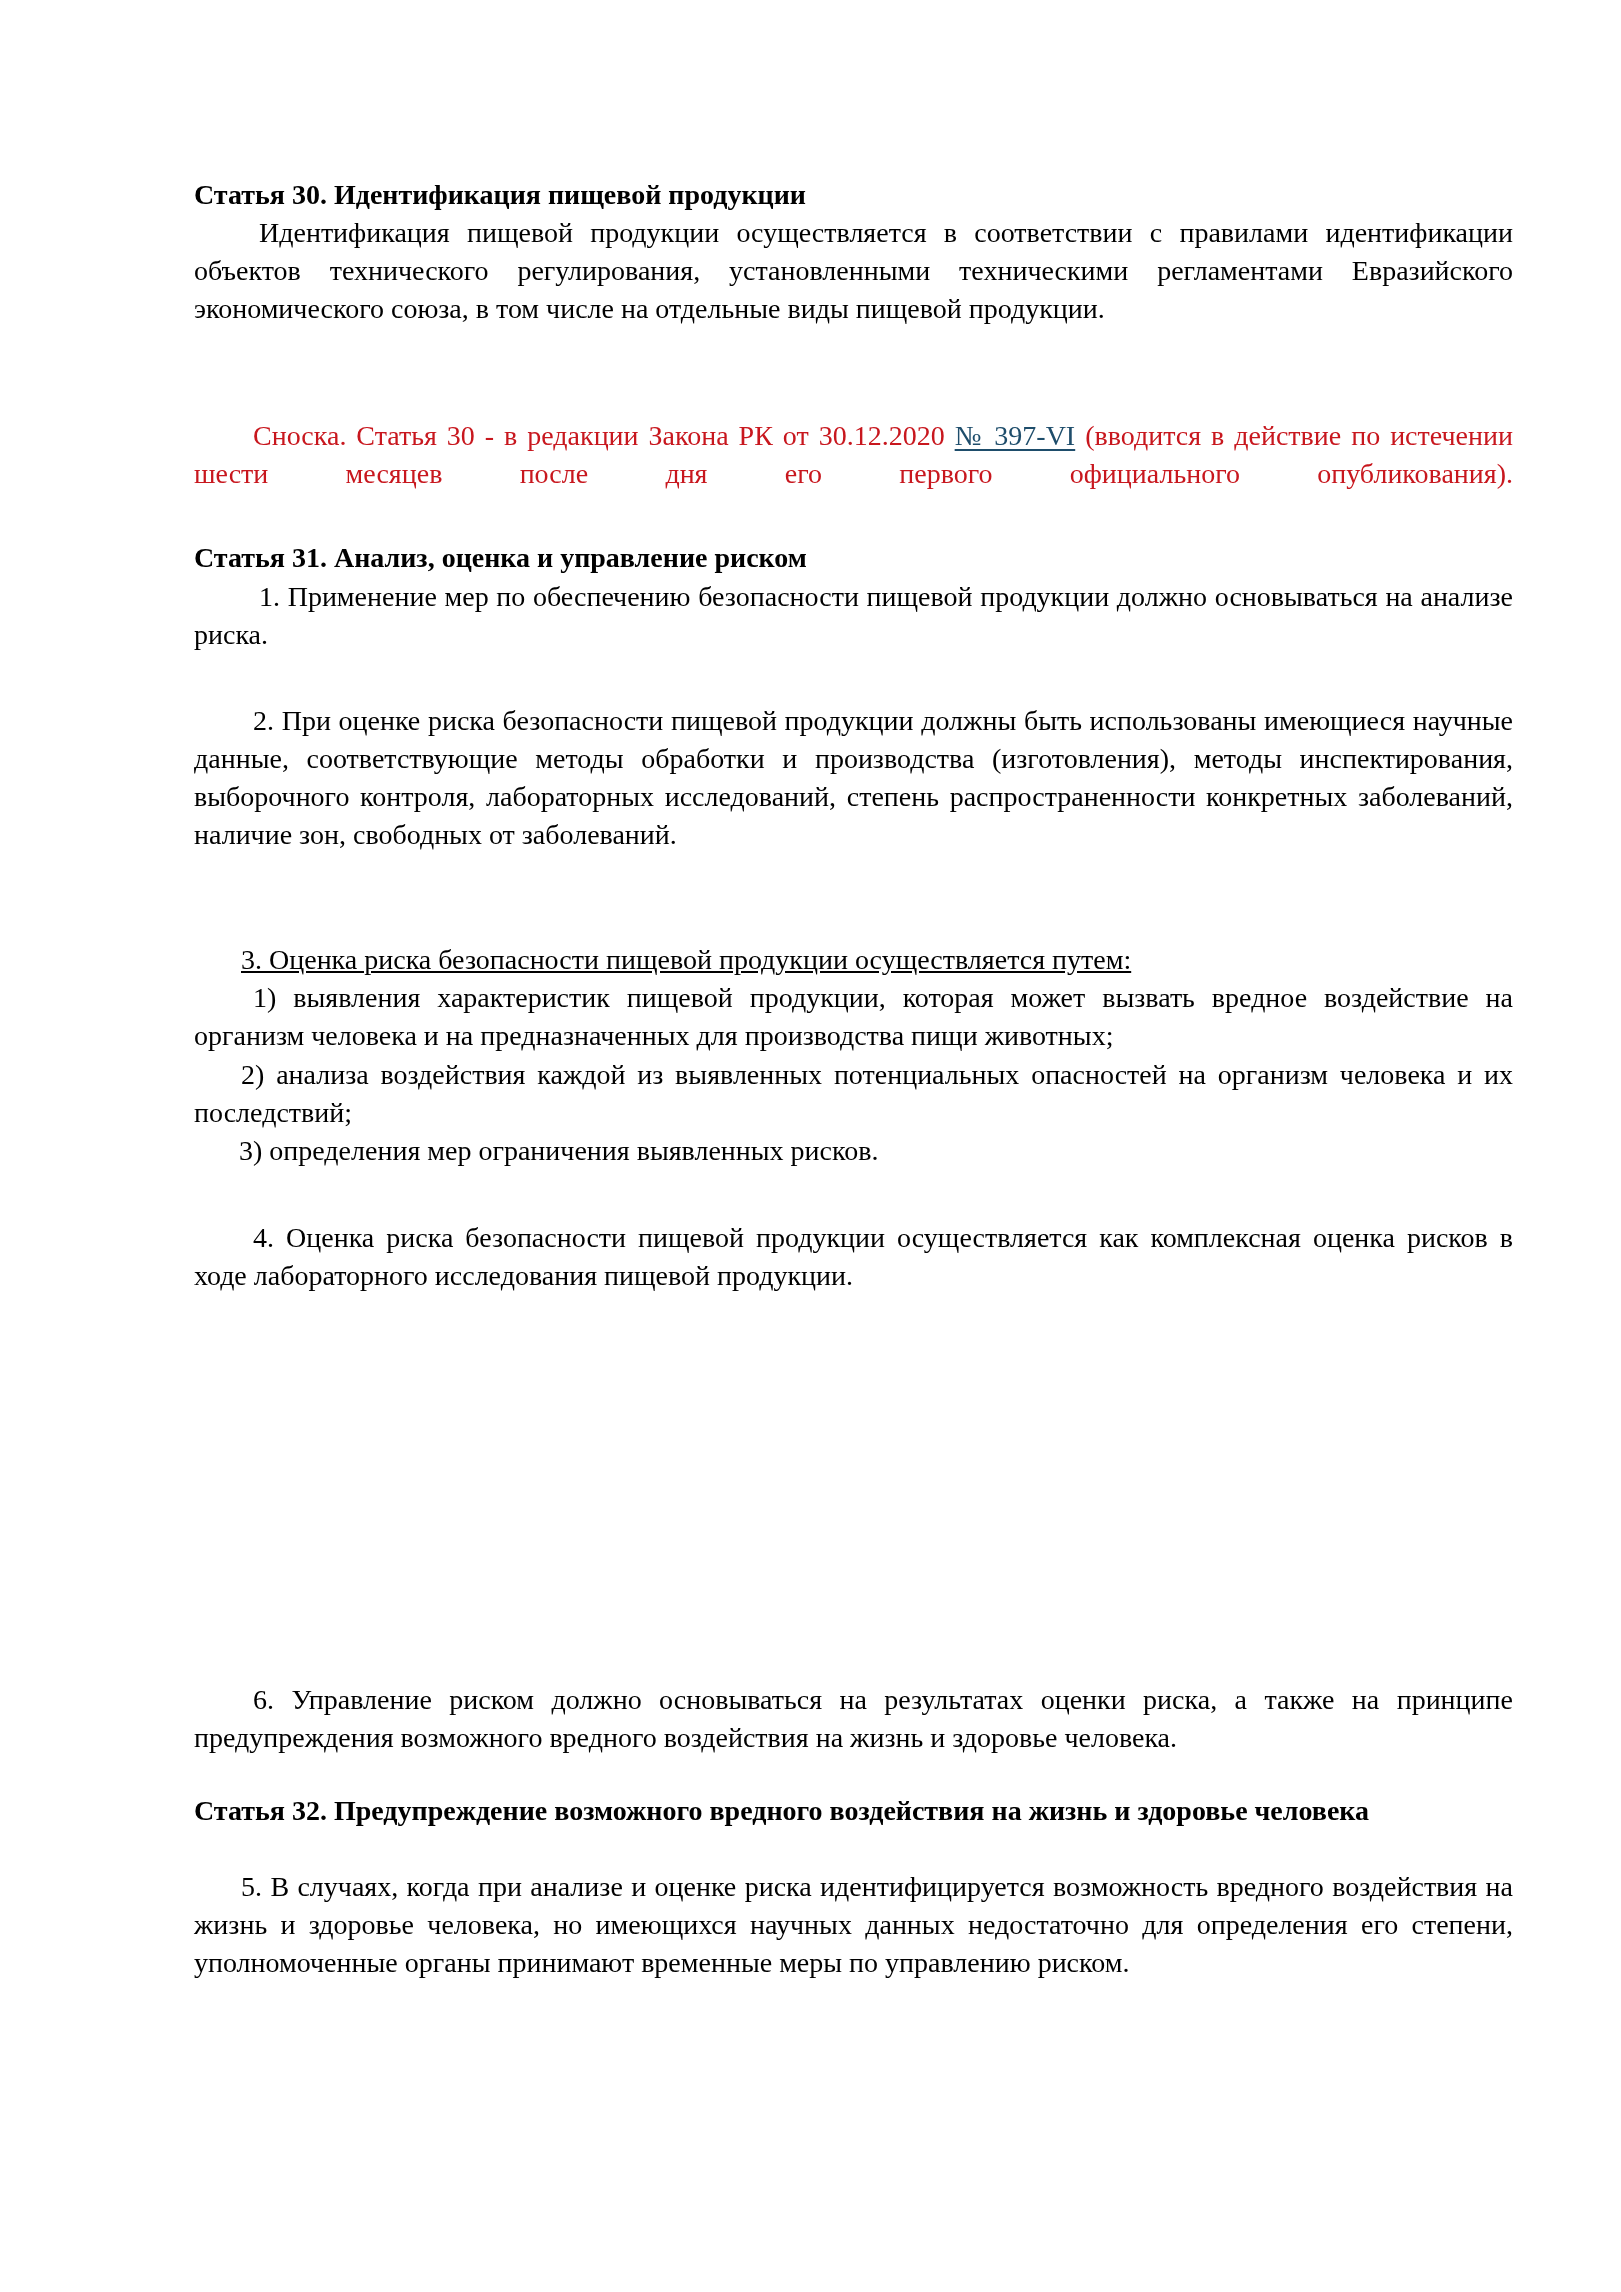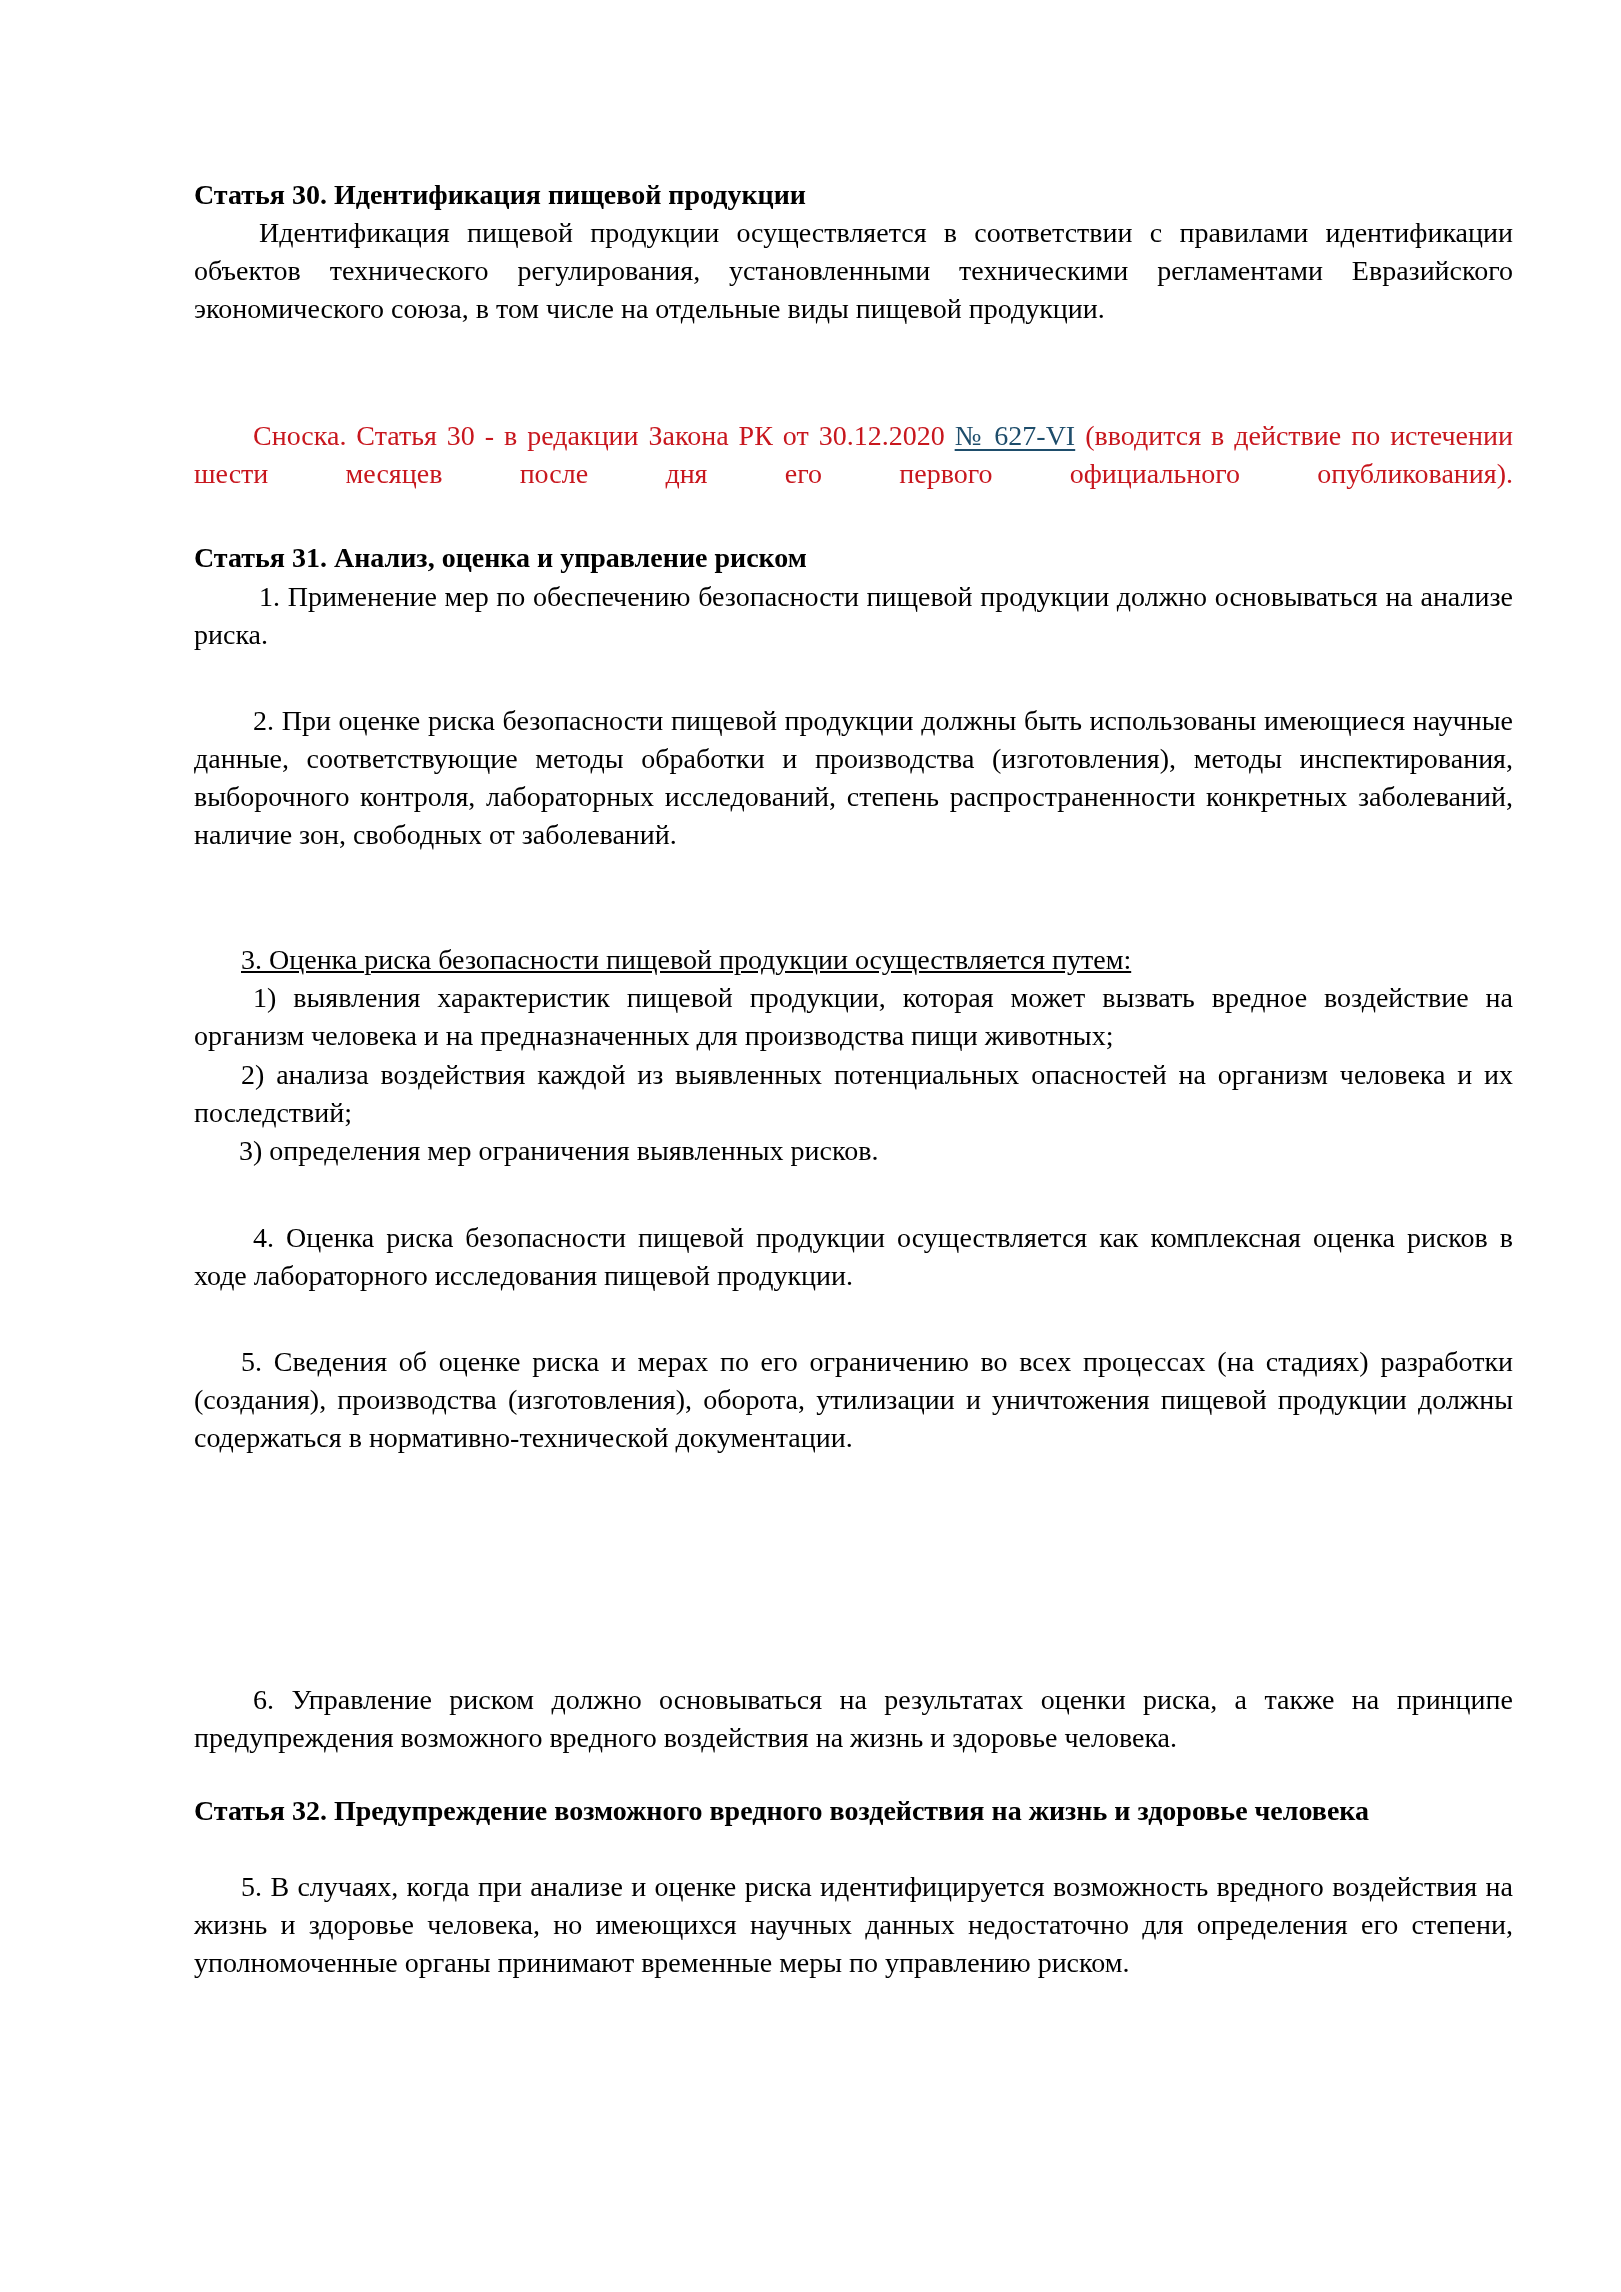--- a/index.html
+++ b/index.html
@@ -22,35 +22,34 @@
   p { margin: 0; }
 </style>
 </head>
 <body>
 
 <div class="page">
 
   <p class="block heading" style="top:160px;">Статья 30. Идентификация пищевой продукции</p>
   <p class="block indent" style="top:198px;">Идентификация пищевой продукции осуществляется в соответствии с правилами идентификации объектов технического регулирования, установленными техническими регламентами Евразийского экономического союза, в том числе на отдельные виды пищевой продукции.</p>
 
-  <p class="block red indent-s last-justify" style="top:401px;"><span>Сноска. Статья 30 - в редакции Закона РК от 30.12.2020 </span><a class="link">№ 627-VI</a><span> (вводится в действие по истечении шести месяцев после дня его первого официального опубликования).</span></p>
+  <p class="block red indent-s last-justify" style="top:401px;"><span>Сноска. Статья 30 - в редакции Закона РК от 30.12.2020 </span><a class="link">№ 397-VI</a><span> (вводится в действие по истечении шести месяцев после дня его первого официального опубликования).</span></p>
 
   <p class="block heading" style="top:523px;">Статья 31. Анализ, оценка и управление риском</p>
   <p class="block indent" style="top:562px;">1. Применение мер по обеспечению безопасности пищевой продукции должно основываться на анализе риска.</p>
 
   <p class="block indent-s" style="top:686px;">2. При оценке риска безопасности пищевой продукции должны быть использованы имеющиеся научные данные, соответствующие методы обработки и производства (изготовления), методы инспектирования, выборочного контроля, лабораторных исследований, степень распространенности конкретных заболеваний, наличие зон, свободных от заболеваний.</p>
 
   <p class="block indent-xs" style="top:925px;text-decoration:underline;">3. Оценка риска безопасности пищевой продукции осуществляется путем:</p>
   <p class="block indent-s" style="top:963px;">1) выявления характеристик пищевой продукции, которая может вызвать вредное воздействие на организм человека и на предназначенных для производства пищи животных;</p>
   <p class="block indent-xs" style="top:1040px;">2) анализа воздействия каждой из выявленных потенциальных опасностей на организм человека и их последствий;</p>
   <p class="block" style="top:1116px; text-indent:45px;">3) определения мер ограничения выявленных рисков.</p>
 
   <p class="block indent-s" style="top:1203px;">4. Оценка риска безопасности пищевой продукции осуществляется как комплексная оценка рисков в ходе лабораторного исследования пищевой продукции.</p>
 
-  <p class="block indent-xs" style="top:1327px;">5. Сведения об оценке риска и мерах по его ограничению во всех процессах (на стадиях) разработки (создания), производства (изготовления), оборота, утилизации и уничтожения пищевой продукции должны содержаться в нормативно-технической документации.</p>
 
 
   <p class="block indent-s" style="top:1653px;margin-top:12px;">6. Управление риском должно основываться на результатах оценки риска, а также на принципе предупреждения возможного вредного воздействия на жизнь и здоровье человека.</p>
 
   <p class="block heading" style="top:1776px;">Статья 32. Предупреждение возможного вредного воздействия на жизнь и здоровье человека</p>
   <p class="block indent-xs" style="top:1852px;">5. В случаях, когда при анализе и оценке риска идентифицируется возможность вредного воздействия на жизнь и здоровье человека, но имеющихся научных данных недостаточно для определения его степени, уполномоченные органы принимают временные меры по управлению риском.</p>
 
 </div>
 
 

